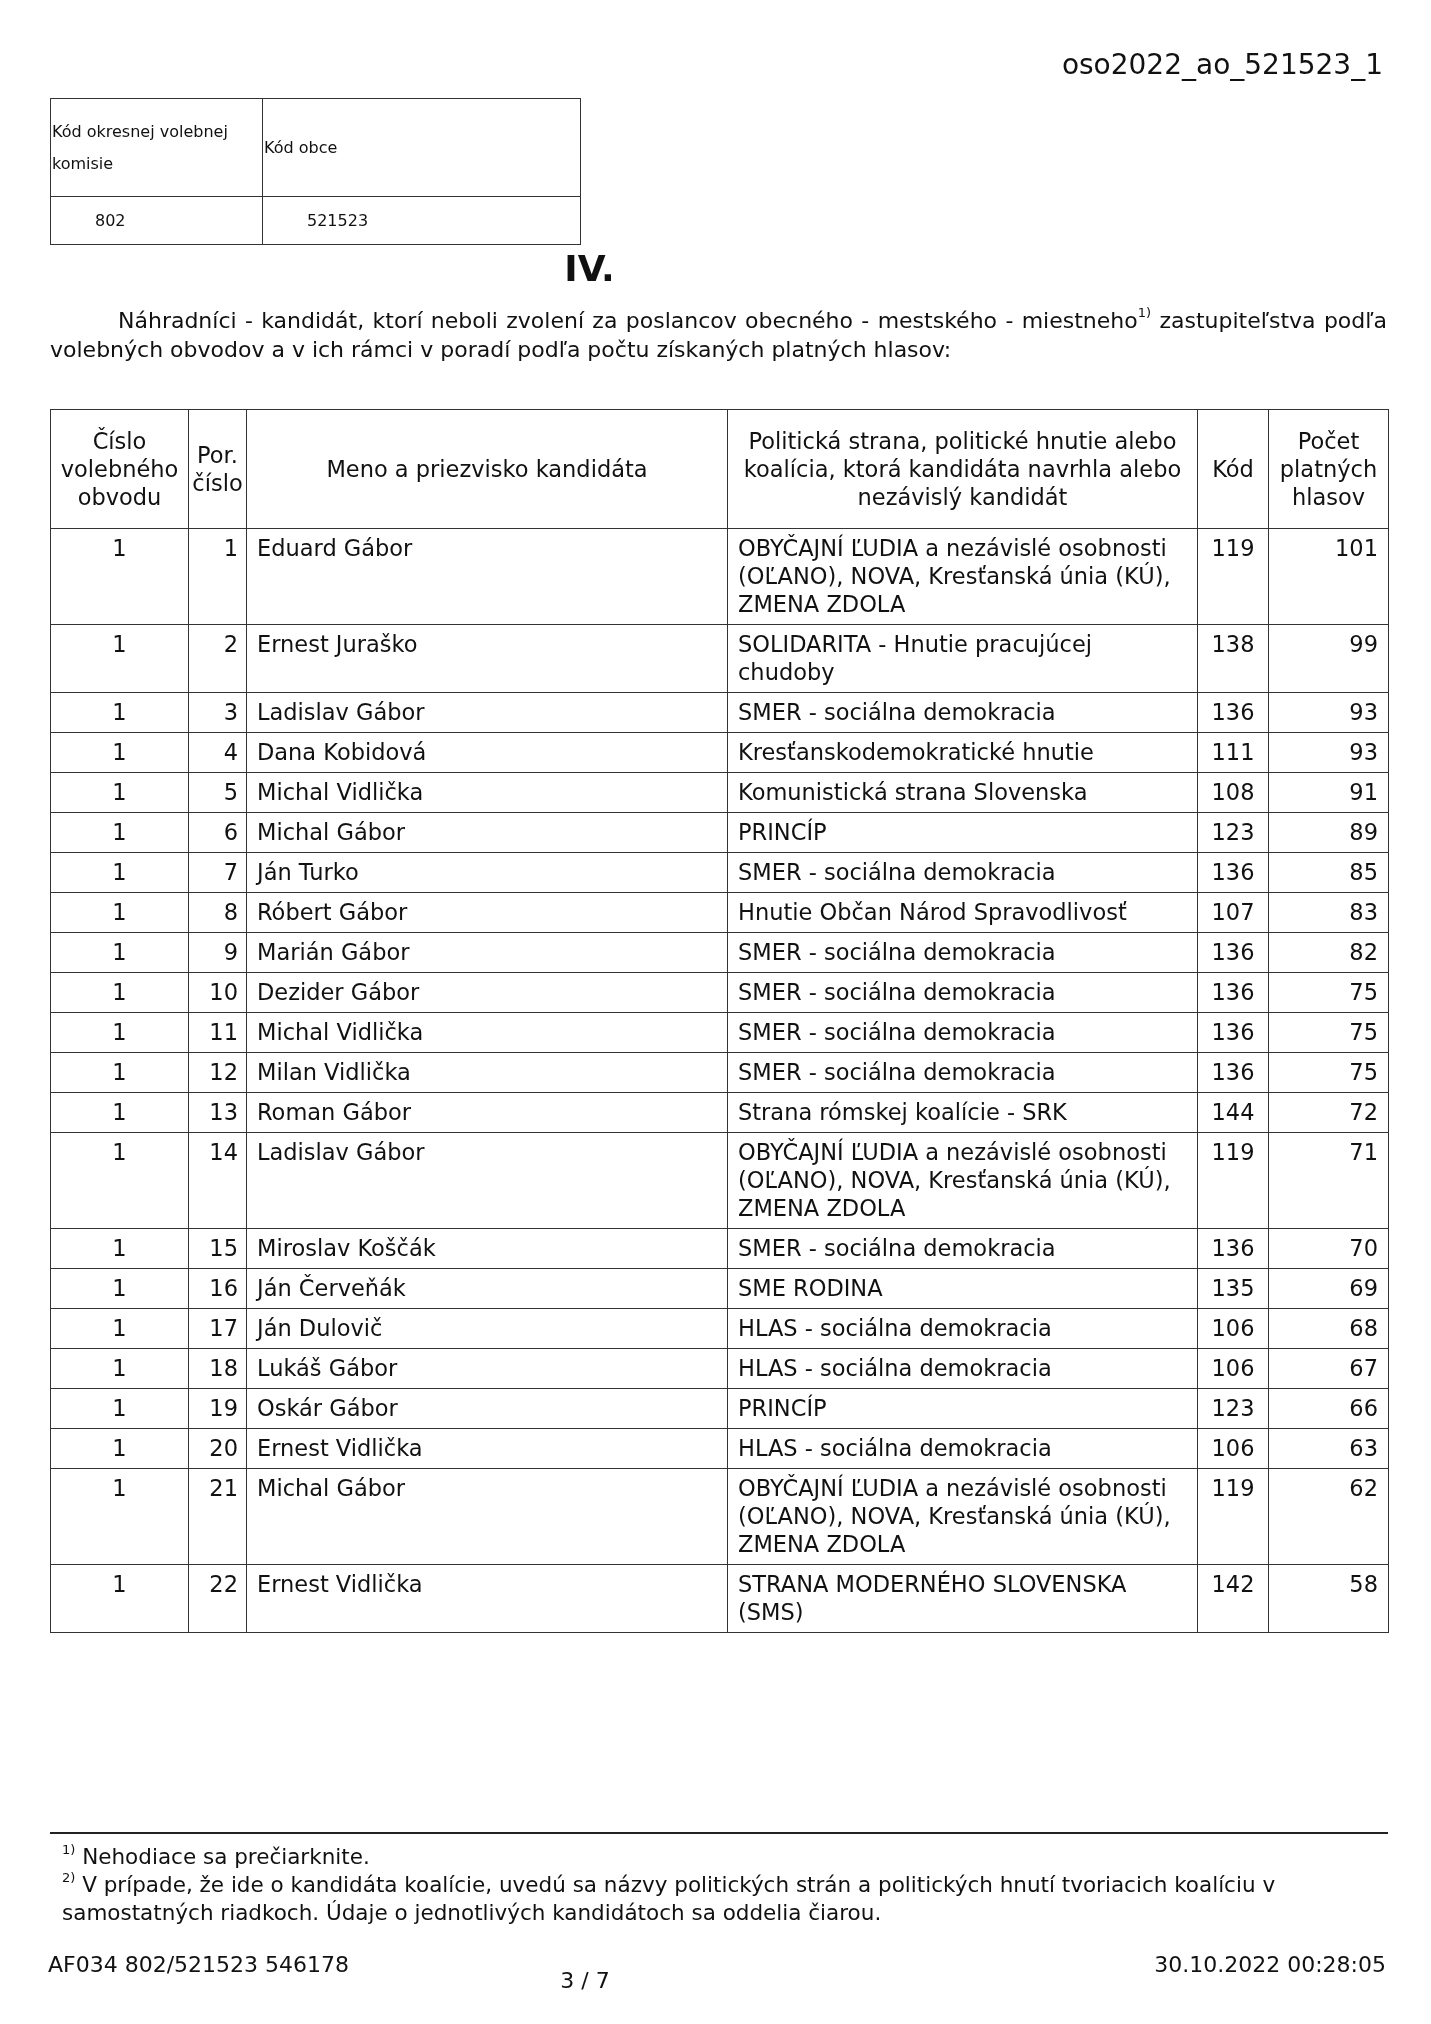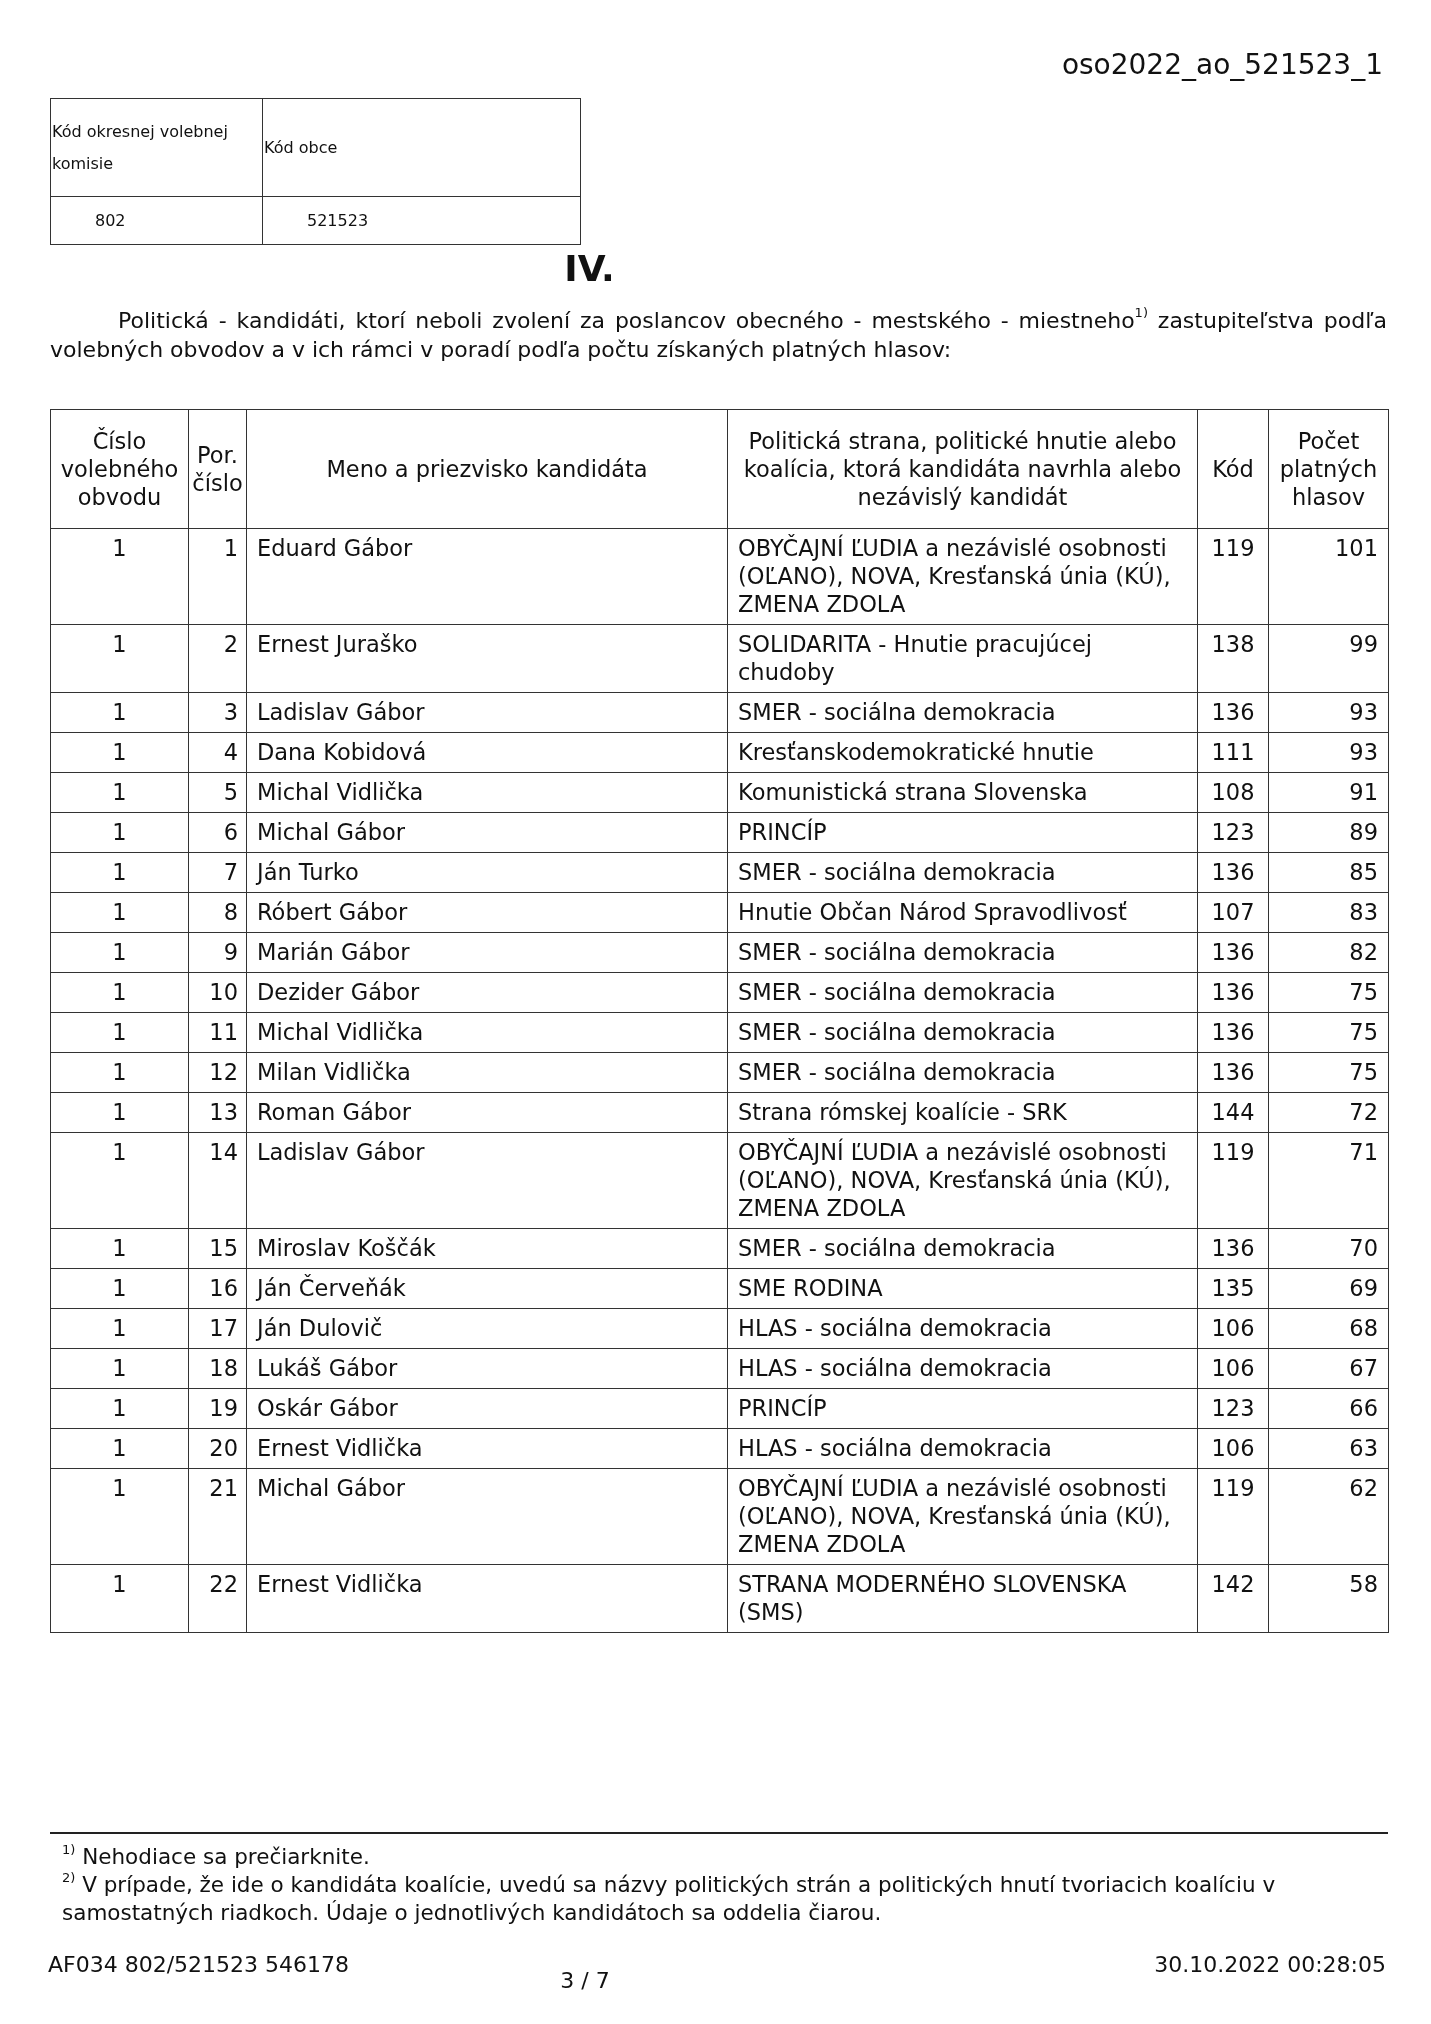--- a/index.html
+++ b/index.html
@@ -43,21 +43,21 @@
   </tr>
   <tr class="v">
     <td class="c1">802</td>
     <td>521523</td>
   </tr>
 </tbody>
   </table>
 
 <div id="section-title" class="abs">IV.</div>
 
-<div id="intro" class="abs"><span class="indent"></span><span>Politická - kandidáti, ktorí neboli zvolení za poslancov obecného - mestského - miestneho</span><sup>1)</sup><span> zastupiteľstva podľa volebných obvodov a v ich rámci v poradí podľa počtu získaných platných hlasov:</span></div>
+<div id="intro" class="abs"><span class="indent"></span><span>Náhradníci - kandidát, ktorí neboli zvolení za poslancov obecného - mestského - miestneho</span><sup>1)</sup><span> zastupiteľstva podľa volebných obvodov a v ich rámci v poradí podľa počtu získaných platných hlasov:</span></div>
 
 <table id="main-table" class="abs">
   <colgroup>
     <col style="width:138px">
       <col style="width:58px">
       <col style="width:481px">
       <col style="width:470px">
       <col style="width:71px">
       <col style="width:120px">
   </colgroup>

